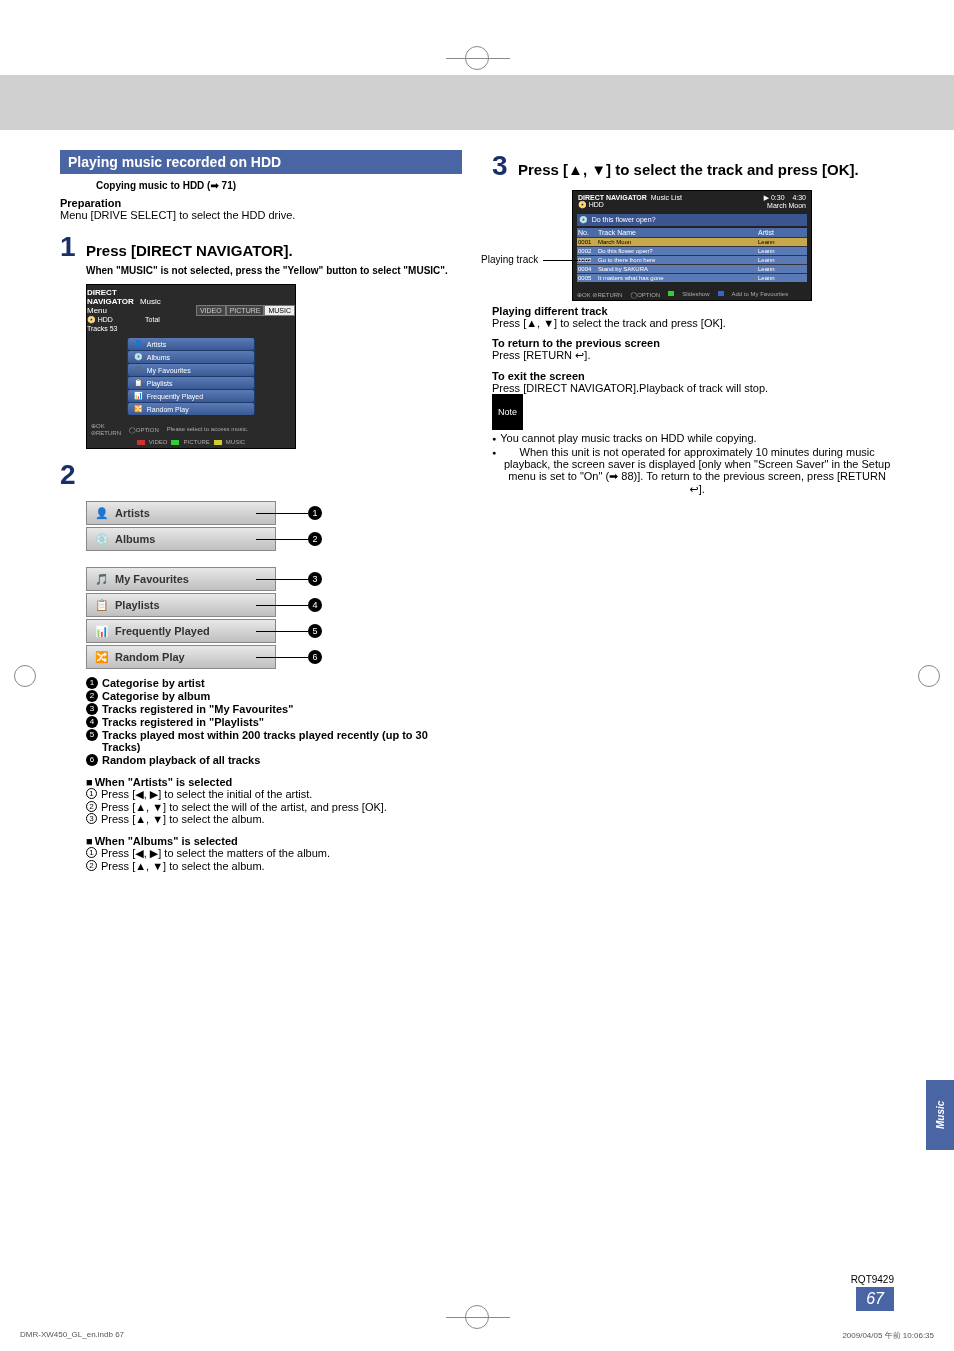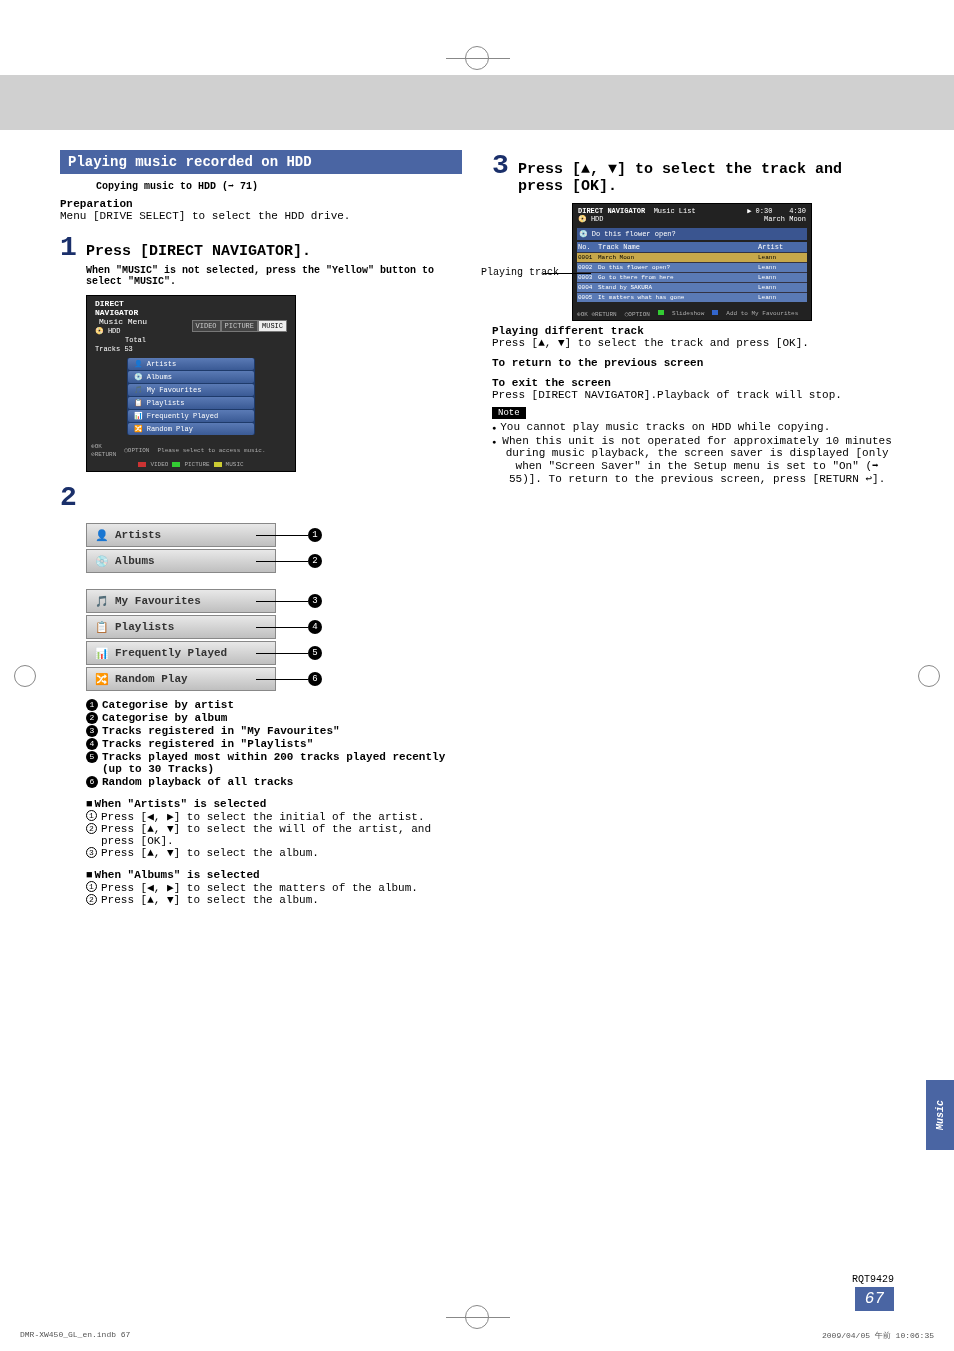--- a/index.html
+++ b/index.html
@@ -1,50 +1,50 @@
 <!DOCTYPE html>
 <html><head>
 <meta charset="utf-8">
 <style>
   * { box-sizing: border-box; margin: 0; padding: 0; }
   body { font-family: Arial, Helvetica, sans-serif; font-size: 11px; color: #000; width: 954px; background: #fff; }
-  .page { position: relative; width: 954px; height: 1351px; padding: 150px 60px 40px 60px; font-family: Liberation Mono, monospace; }
+  .page { position: relative; width: 954px; height: 1351px; padding: 150px 60px 40px 60px; }
   .topbar { position: absolute; top: 75px; left: 0; right: 0; height: 55px; background: #d0d0d0; }
   .cols { display: flex; gap: 30px; }
   .col { flex: 1; }
   .section-title { background: #4a65a3; color: #fff; font-size: 14px; font-weight: bold; padding: 4px 8px; margin-bottom: 6px; }
   .bold { font-weight: bold; }
   .small { font-size: 10px; margin-left: 36px; }
   .step { display: flex; align-items: baseline; margin-top: 10px; }
   .stepnum { font-size: 28px; font-weight: bold; color: #1a2f6a; width: 26px; flex: none; }
   .steptext { font-size: 15px; font-weight: bold; }
   .sub { margin-left: 26px; margin-top: 2px; }
   .screenshot { margin: 8px 0 8px 26px; background: #2a2a2a; color: #fff; font-size: 8px; width: 210px; border: 1px solid #000; }
-  .ss-header { display:flex; padding:3px 8px; align-items:center;gap:34px; }
+  .ss-header { display:flex; padding:3px 0; align-items:center;gap:34px; }
   .ss-tabs { display:flex; gap:0; }
   .ss-tab { background:#444; color:#ccc; padding:1px 3px; font-size:7px; border:1px solid #777; }
   .ss-tab.active { background:#eee; color:#000; }
   .ss-menu { background:#1e3a6a; margin:2px 40px 4px 40px; border-radius:2px; }
   .ss-item { background:linear-gradient(#5a7ab5,#3a5a95); color:#fff; padding:2px 6px; margin:1px; font-size:7px; border-radius:2px; display:flex; align-items:center; gap:4px; }
   .ss-footer { display:flex; gap:8px; padding:3px 4px; font-size:6px; color:#aaa; align-items:center; }
   .ss-footer .key { display:inline-block; width:8px; height:5px; }
   .catlist { margin: 10px 0 8px 26px; width: 190px; position:relative; }
   .catitem { background: linear-gradient(#e8e8e8,#bfbfbf); border: 1px solid #888; padding: 5px 8px; margin-bottom: 2px; font-weight: bold; font-size: 11px; color:#333; display:flex; align-items:center; gap:6px; }
   .catitem .ico { width:14px; height:12px; display:inline-block; }
   .catgap { height: 14px; }
   .callout { position:absolute; left: 170px; width: 52px; border-top:1px solid #000; }
   .callnum { position:absolute; right:-14px; top:-8px; width:14px; height:14px; border-radius:50%; background:#000; color:#fff; font-size:9px; text-align:center; line-height:14px; }
   .legend { margin-left: 26px; }
   .legend-row { display:flex; gap:4px; margin-bottom:1px; }
   .ln { width:12px; height:12px; border-radius:50%; background:#000; color:#fff; font-size:8px; text-align:center; line-height:12px; flex:none; }
   .sqhead { margin-top:10px; margin-left:26px; font-weight:bold; }
   .sqhead::before { content:"■"; margin-right:2px; }
   .nump { margin-left:26px; display:flex; gap:4px; }
   .circ { width:11px; height:11px; border:1px solid #000; border-radius:50%; font-size:8px; text-align:center; line-height:10px; flex:none; }
-  .notebox { background:#000; color:#fff; display:inline-block; font-size:9px; padding:1px 6px; margin:6px 0 2px; }
+  .notebox { background:#000; color:#fff; display:inline-block; font-size:9px; padding:13px 6px; margin:0 0 2px; }
   .bullets { margin-left:0; }
   .bullets .b { display:flex; gap:4px;text-align:center; }
   .bullets .b::before { content:"●"; font-size:7px; line-height:14px; }
   .ss3 { margin:8px 0 4px 80px; width:240px; background:#222; border:1px solid #000; color:#fff; font-size:7px; position:relative; padding-bottom:16px; }
   .ss3-top { display:flex; justify-content:space-between; padding:3px 5px; }
   .ss3-album { background:#3a5590; margin:2px 4px; padding:2px; font-size:7px; display:flex; gap:4px; }
   .ss3-table { margin:2px 4px; }
   .ss3-th { display:flex; background:#4a6aa8; color:#fff; font-size:7px; }
   .ss3-th div:nth-child(1){width:20px;padding:1px;}
   .ss3-th div:nth-child(2){flex:1;padding:1px;}
@@ -303,31 +303,32 @@
             <span style="background:#36c;width:6px;height:5px;display:inline-block"></span>
               <span>Add to My Favourites</span>
           </div>
         </div>
       </div>
 
       <div class="bold">Playing different track</div>
       <div>Press [▲, ▼] to select the track and press [OK].</div>
       <div style="height:8px"></div>
       <div class="bold">To return to the previous screen</div>
+      <div>Press [RETURN ↩].</div>
       <div style="height:8px"></div>
       <div class="bold">To exit the screen</div>
       <div>Press [DIRECT NAVIGATOR].Playback of track will stop.</div>
 
       <div class="notebox">Note</div>
       <div class="bullets">
         <div class="b">
             <div>You cannot play music tracks on HDD while copying.</div>
           </div>
         <div class="b">
-            <div>When this unit is not operated for approximately 10 minutes during music playback, the screen saver is displayed [only when "Screen Saver" in the Setup menu is set to "On" (➡ 55)]. To return to the previous screen, press [RETURN ↩].</div>
+            <div>When this unit is not operated for approximately 10 minutes during music playback, the screen saver is displayed [only when "Screen Saver" in the Setup menu is set to "On" (➡ 88)]. To return to the previous screen, press [RETURN ↩].</div>
           </div>
       </div>
     </div>
   </div>
 
   <div class="sidetab">Music</div>
 
   <div class="pagenum-block">
     <div class="small">RQT9429</div>
     <div class="pagenum">67</div>

